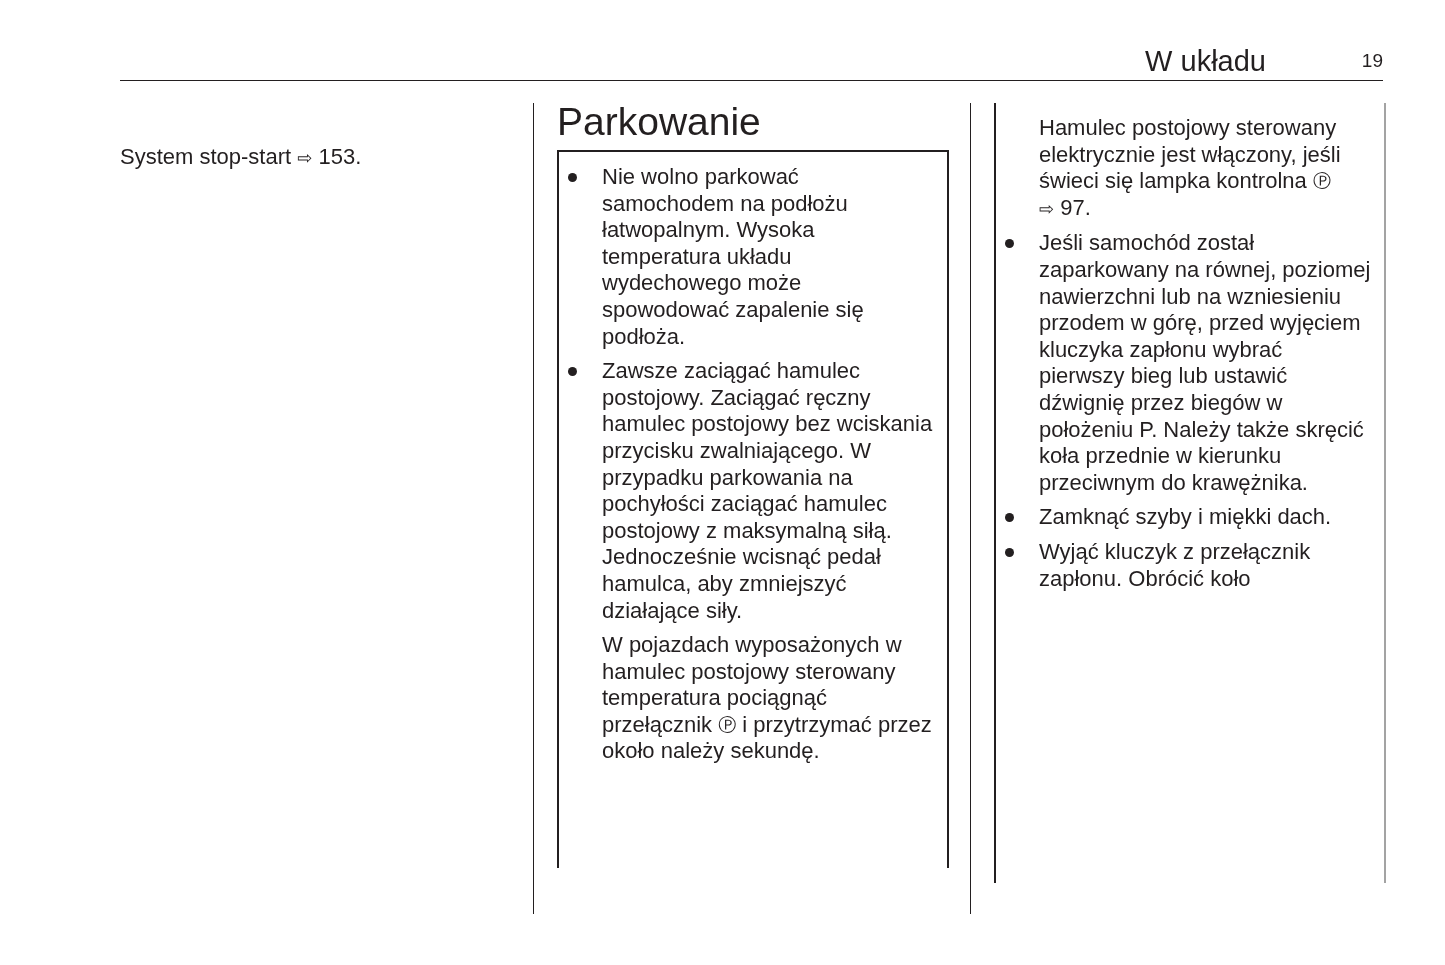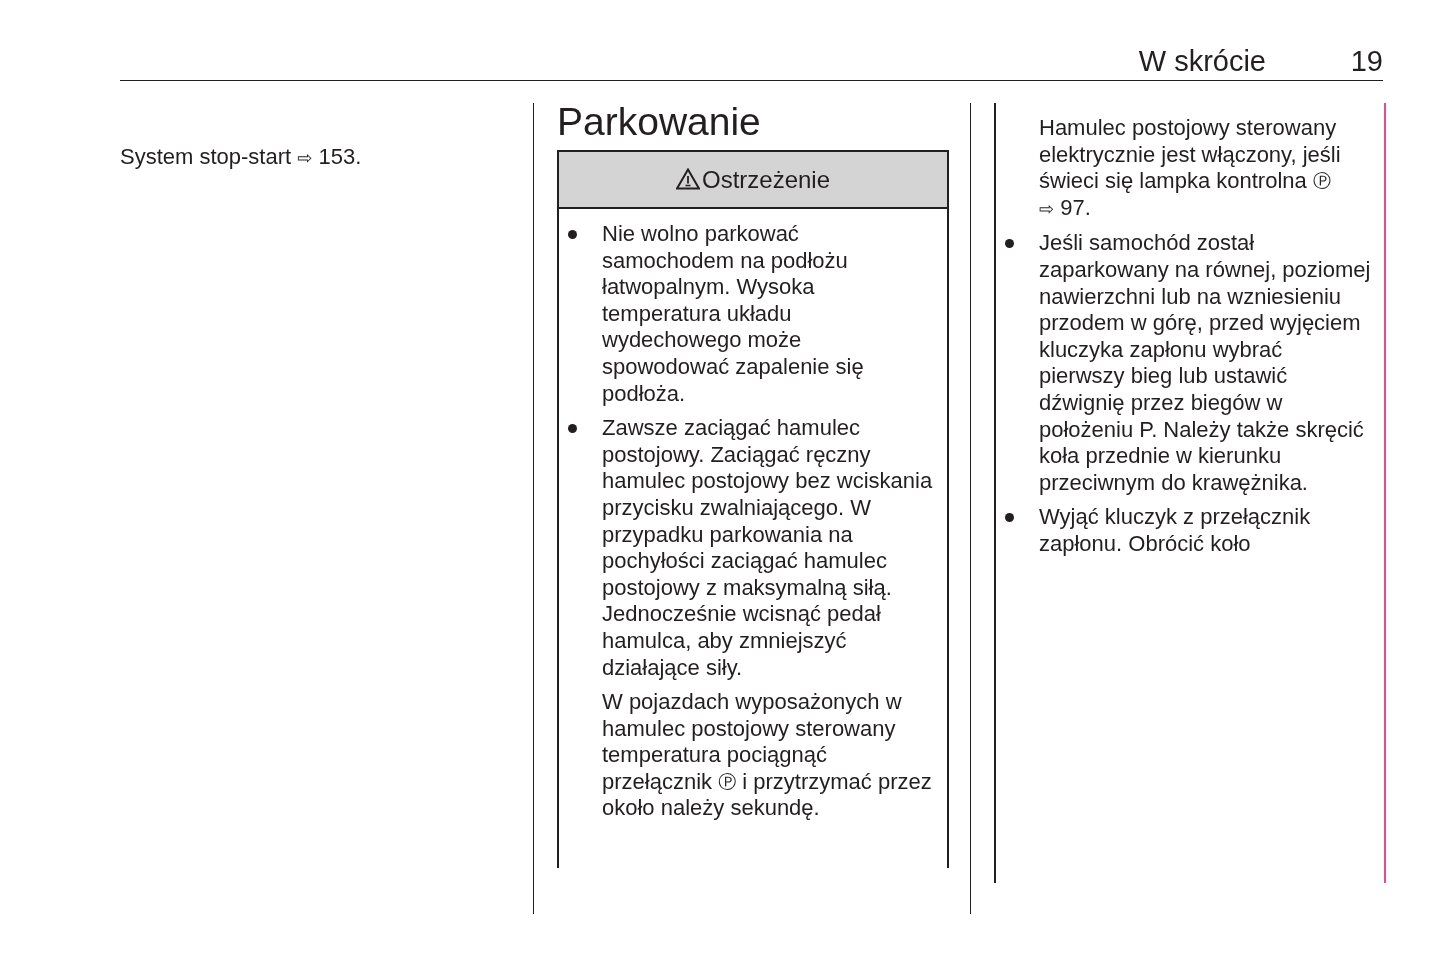--- a/index.html
+++ b/index.html
@@ -27,21 +27,21 @@
       position: absolute;
       right: 117px;
       top: 4px;
       font-size: 29px;
       line-height: 34px;
     }
     .header-page {
       position: absolute;
       right: 0px;
       top: 4px;
-      font-size: 29px;
+      font-size: 19px;
       line-height: 34px;
     }
     .col-left {
       position: absolute;
       left: 120px;
       top: 115px;
       width: 400px;
       font-size: 22px;
       line-height: 27px;
       margin-top: 28px;
@@ -108,67 +108,57 @@
       padding-left: 43px;
       margin-bottom: 8px;
     }
     .right-box {
       position: absolute;
       left: 994px;
       top: 103px;
       width: 388px;
       height: 780px;
       border-left: 2px solid #231f20;
-      border-right: 2px solid #ec4899;
+      border-right: 2px solid #a3a3a3;
     }
     .right-body {
       padding: 12px 10px 0 0;
       font-size: 22px;
       line-height: 26.6px;
     }
     .ref-arrow {
       display: inline-block;
       font-size: 18px;
     }
     .p-icon {
       display: inline-block;
       font-size: 18px;
       vertical-align: 1px;
     }
   </style>
 </head>
 <body>
 
 <div class="page-header">
-  <span class="header-section">W skrócie</span>
+  <span class="header-section">W układu</span>
   <span class="header-page">19</span>
 </div>
 
 <div class="col-left">
   <span>System stop-start</span>
   <span class="ref-arrow">⇨</span>
   <span>153.</span>
 </div>
 
 <div class="vline" style="left:533px; top:103px; height:811px;"></div>
 <div class="vline" style="left:970px; top:103px; height:811px;"></div>
 
 <h2 class="section-title">Parkowanie</h2>
 
 <div class="warning-box">
-  <div class="warning-header">
-    <span class="tri">
-      <svg width="24" height="22" viewBox="0 0 24 22" style="vertical-align:-2px">
-        <polygon points="12,1.5 23,20.5 1,20.5" fill="none" stroke="#231f20" stroke-width="2" stroke-linejoin="miter"></polygon>
-        <line x1="12" y1="8" x2="12" y2="15.5" stroke="#231f20" stroke-width="1.8"></line>
-        <line x1="9.5" y1="17.5" x2="14.5" y2="17.5" stroke="#231f20" stroke-width="1.5"></line>
-      </svg>
-    </span>
-    <span>Ostrzeżenie</span>
-  </div>
   <div class="warning-body">
     <div class="bullet-item">
       <span class="bullet-dot"></span>
       <span>Nie wolno parkować samochodem na podłożu łatwopalnym. Wysoka temperatura układu wydechowego może spowodować zapalenie się podłoża.</span>
     </div>
     <div class="bullet-item">
       <span class="bullet-dot"></span>
       <span>Zawsze zaciągać hamulec postojowy. Zaciągać ręczny hamulec postojowy bez wciskania przycisku zwalniającego. W przypadku parkowania na pochyłości zaciągać hamulec postojowy z maksymalną siłą. Jednocześnie wcisnąć pedał hamulca, aby zmniejszyć działające siły.</span>
     </div>
     <div class="para">
@@ -186,16 +176,20 @@
       <span class="p-icon">Ⓟ</span><br>
       <span class="ref-arrow">⇨</span>
       <span>97.</span>
     </div>
     <div class="bullet-item">
       <span class="bullet-dot"></span>
       <span>Jeśli samochód został zaparkowany na równej, poziomej nawierzchni lub na wzniesieniu przodem w górę, przed wyjęciem kluczyka zapłonu wybrać pierwszy bieg lub ustawić dźwignię przez biegów w położeniu P. Należy także skręcić koła przednie w kierunku przeciwnym do krawężnika.</span>
     </div>
     <div class="bullet-item">
       <span class="bullet-dot"></span>
+      <span>Zamknąć szyby i miękki dach.</span>
+    </div>
+    <div class="bullet-item">
+      <span class="bullet-dot"></span>
       <span>Wyjąć kluczyk z przełącznik zapłonu. Obrócić koło</span>
     </div>
   </div>
 </div>
 
 </body></html>

